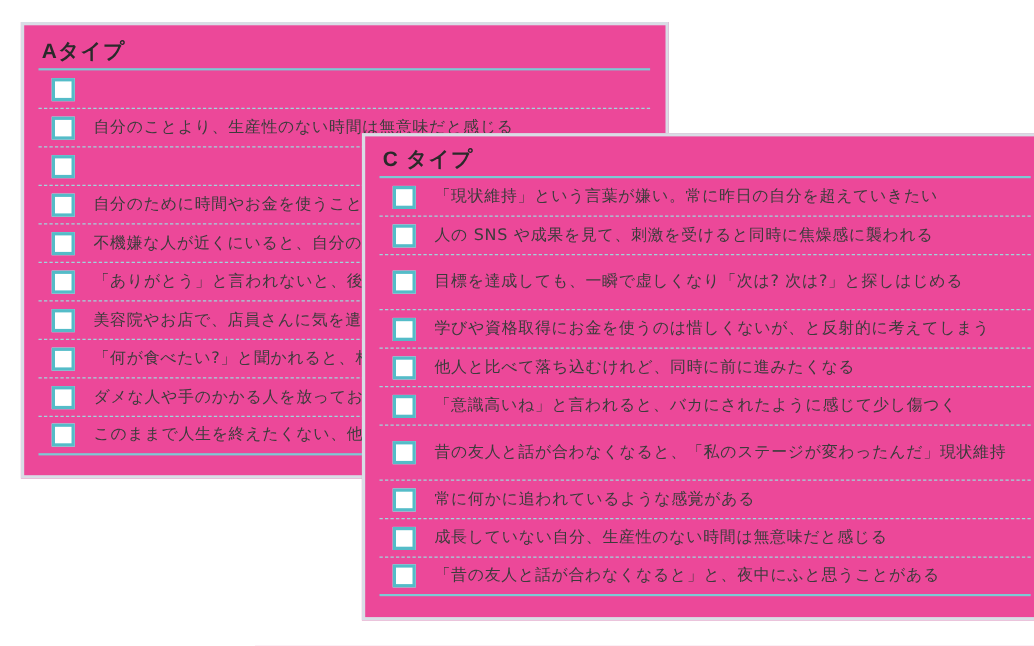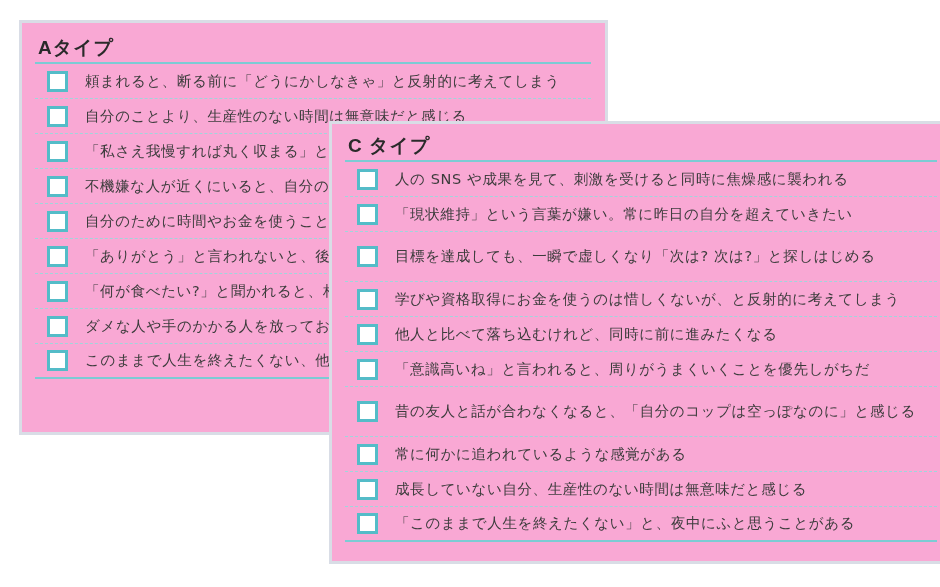--- a/index.html
+++ b/index.html
@@ -1,21 +1,21 @@
 <!DOCTYPE html>
 <html><head>
 <meta charset="utf-8">
 <style>
   * { box-sizing: border-box; margin: 0; padding: 0; }
   html, body { width: 940px; height: 587px; background: #ffffff; overflow: hidden; }
   body { position: relative; font-family: "DejaVu Sans", "Liberation Sans", sans-serif; color: #3a3a3a; }
 
   .panel {
     position: absolute;
-    background: #f9a8d4;
+    background: #ec4899;
     border: 3px solid #d9dde6;
   }
   #panel-a { left: 19px; top: 20px; width: 589px; height: 415px; }
   #panel-c { left: 329px; top: 121px; width: 626px; height: 443px; }
 
   .panel-inner { position: absolute; left: 13px; right: 13px; top: 0; }
   #panel-a .panel-inner { right: 14px; }
   #panel-c .panel-inner { left: 13px; right: 15px; }
 
   .panel-title {
@@ -61,41 +61,43 @@
 </style>
 </head>
 <body>
 
 <div class="panel" id="panel-a">
   <div class="panel-inner">
     <div class="panel-title">Aタイプ</div>
     <div class="item-list">
       <div class="item">
           <span class="checkbox"></span>
-          <span class="item-text">頼まれると、断る前に「どうにかしなきゃ」と反射的に考えてしまう</span>
         </div>
       <div class="item">
           <span class="checkbox"></span>
           <span class="item-text">自分のことより、生産性のない時間は無意味だと感じる</span>
         </div>
       <div class="item">
           <span class="checkbox"></span>
-          <span class="item-text">「私さえ我慢すれば丸く収まる」と</span>
+        </div>
+      <div class="item">
+          <span class="checkbox"></span>
+          <span class="item-text">自分のために時間やお金を使うこと</span>
         </div>
       <div class="item">
           <span class="checkbox"></span>
           <span class="item-text">不機嫌な人が近くにいると、自分の</span>
         </div>
       <div class="item">
           <span class="checkbox"></span>
-          <span class="item-text">自分のために時間やお金を使うこと</span>
+          <span class="item-text">「ありがとう」と言われないと、後</span>
         </div>
       <div class="item">
           <span class="checkbox"></span>
-          <span class="item-text">「ありがとう」と言われないと、後</span>
+          <span class="item-text">美容院やお店で、店員さんに気を遣</span>
         </div>
       <div class="item">
           <span class="checkbox"></span>
           <span class="item-text">「何が食べたい?」と聞かれると、相</span>
         </div>
       <div class="item">
           <span class="checkbox"></span>
           <span class="item-text">ダメな人や手のかかる人を放っておけ</span>
         </div>
       <div class="item">
@@ -105,53 +107,53 @@
     </div>
   </div>
 </div>
 
 <div class="panel" id="panel-c">
   <div class="panel-inner">
     <div class="panel-title">C タイプ</div>
     <div class="item-list">
       <div class="item">
           <span class="checkbox"></span>
-          <span class="item-text">人の SNS や成果を見て、刺激を受けると同時に焦燥感に襲われる</span>
+          <span class="item-text">「現状維持」という言葉が嫌い。常に昨日の自分を超えていきたい</span>
         </div>
       <div class="item">
           <span class="checkbox"></span>
-          <span class="item-text">「現状維持」という言葉が嫌い。常に昨日の自分を超えていきたい</span>
+          <span class="item-text">人の SNS や成果を見て、刺激を受けると同時に焦燥感に襲われる</span>
         </div>
       <div class="item two-line">
           <span class="checkbox"></span>
           <span class="item-text">目標を達成しても、一瞬で虚しくなり「次は? 次は?」と探しはじめる</span>
         </div>
       <div class="item">
           <span class="checkbox"></span>
           <span class="item-text">学びや資格取得にお金を使うのは惜しくないが、と反射的に考えてしまう</span>
         </div>
       <div class="item">
           <span class="checkbox"></span>
           <span class="item-text">他人と比べて落ち込むけれど、同時に前に進みたくなる</span>
         </div>
       <div class="item">
           <span class="checkbox"></span>
-          <span class="item-text">「意識高いね」と言われると、周りがうまくいくことを優先しがちだ</span>
+          <span class="item-text">「意識高いね」と言われると、バカにされたように感じて少し傷つく</span>
         </div>
       <div class="item two-line">
           <span class="checkbox"></span>
-          <span class="item-text">昔の友人と話が合わなくなると、「自分のコップは空っぽなのに」と感じる</span>
+          <span class="item-text">昔の友人と話が合わなくなると、「私のステージが変わったんだ」現状維持</span>
         </div>
       <div class="item">
           <span class="checkbox"></span>
           <span class="item-text">常に何かに追われているような感覚がある</span>
         </div>
       <div class="item">
           <span class="checkbox"></span>
           <span class="item-text">成長していない自分、生産性のない時間は無意味だと感じる</span>
         </div>
       <div class="item">
           <span class="checkbox"></span>
-          <span class="item-text">「このままで人生を終えたくない」と、夜中にふと思うことがある</span>
+          <span class="item-text">「昔の友人と話が合わなくなると」と、夜中にふと思うことがある</span>
         </div>
     </div>
   </div>
 </div>
 
 </body></html>

